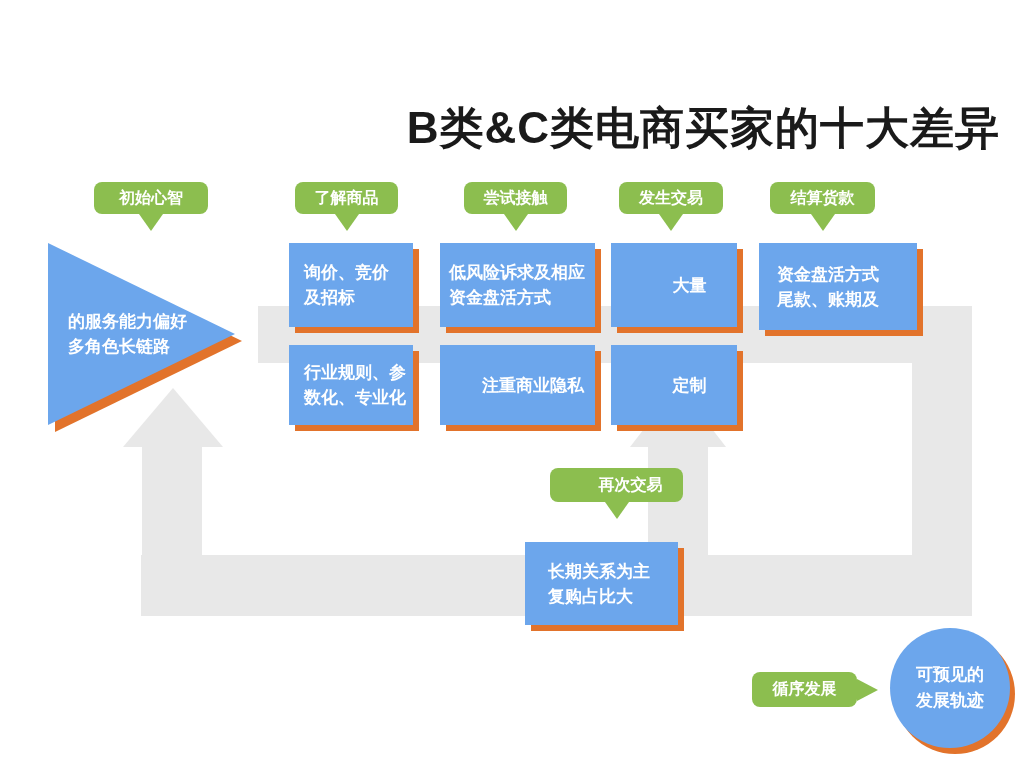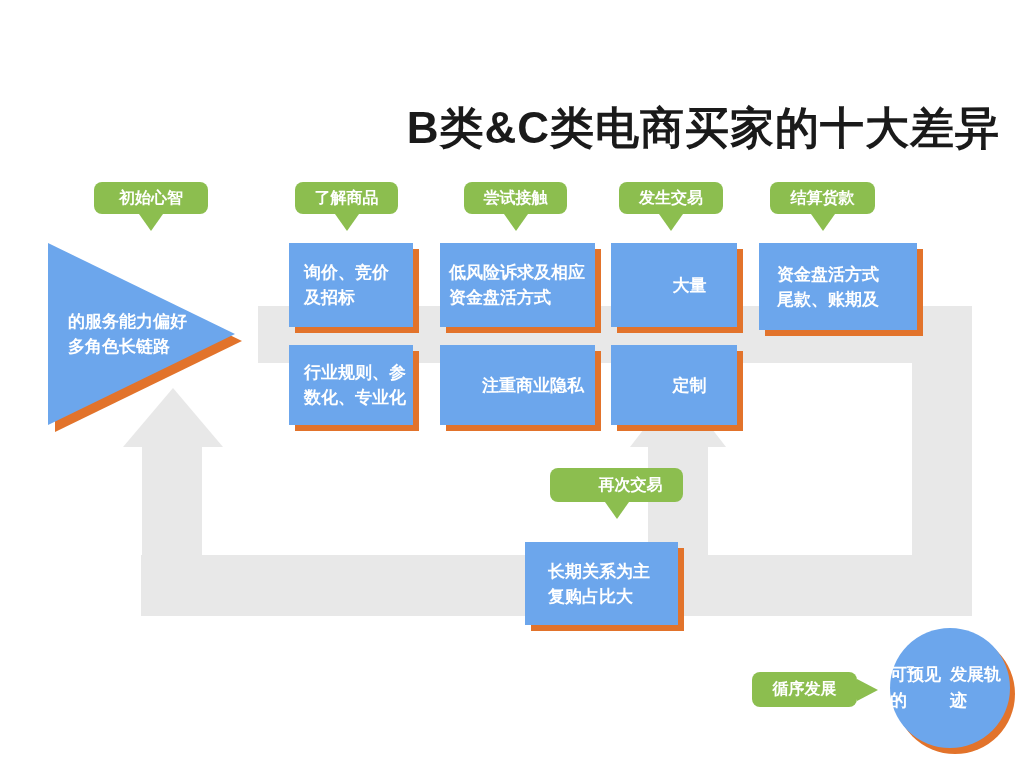--- a/index.html
+++ b/index.html
@@ -54,22 +54,22 @@
   .tri-svg{left:40px;top:235px;z-index:2;}
   .tri-text{
     left:68px;top:309px;z-index:2;color:var(--text-light,#fff);
     font-size:17px;font-weight:600;line-height:25px;white-space:nowrap;
   }
   
   .circle{
     left:890px;top:628px;width:120px;height:120px;border-radius:50%;
     background:var(--blue,#6CA6EC);box-shadow:5px 6px 0 var(--orange,#E2732B);
     color:var(--text-light,#fff);font-size:17px;font-weight:600;line-height:26px;
-    display:flex;align-items:center;justify-content:center;
-    text-align:left;z-index:2;
+    display:flex;flex-direction:column;align-items:center;justify-content:center;
+    text-align:center;z-index:2;
   }
 </style>
 </head>
 <body>
 
 <div class="abs gray" style="left:258px;top:306px;width:714px;height:57px;"></div>
 <div class="abs gray" style="left:912px;top:363px;width:60px;height:192px;"></div>
 <div class="abs gray" style="left:141px;top:555px;width:831px;height:61px;"></div>
 <div class="abs gray" style="left:142px;top:446px;width:60px;height:112px;"></div>
 <div class="abs tri-up" style="left:123px;top:388px;"></div>

